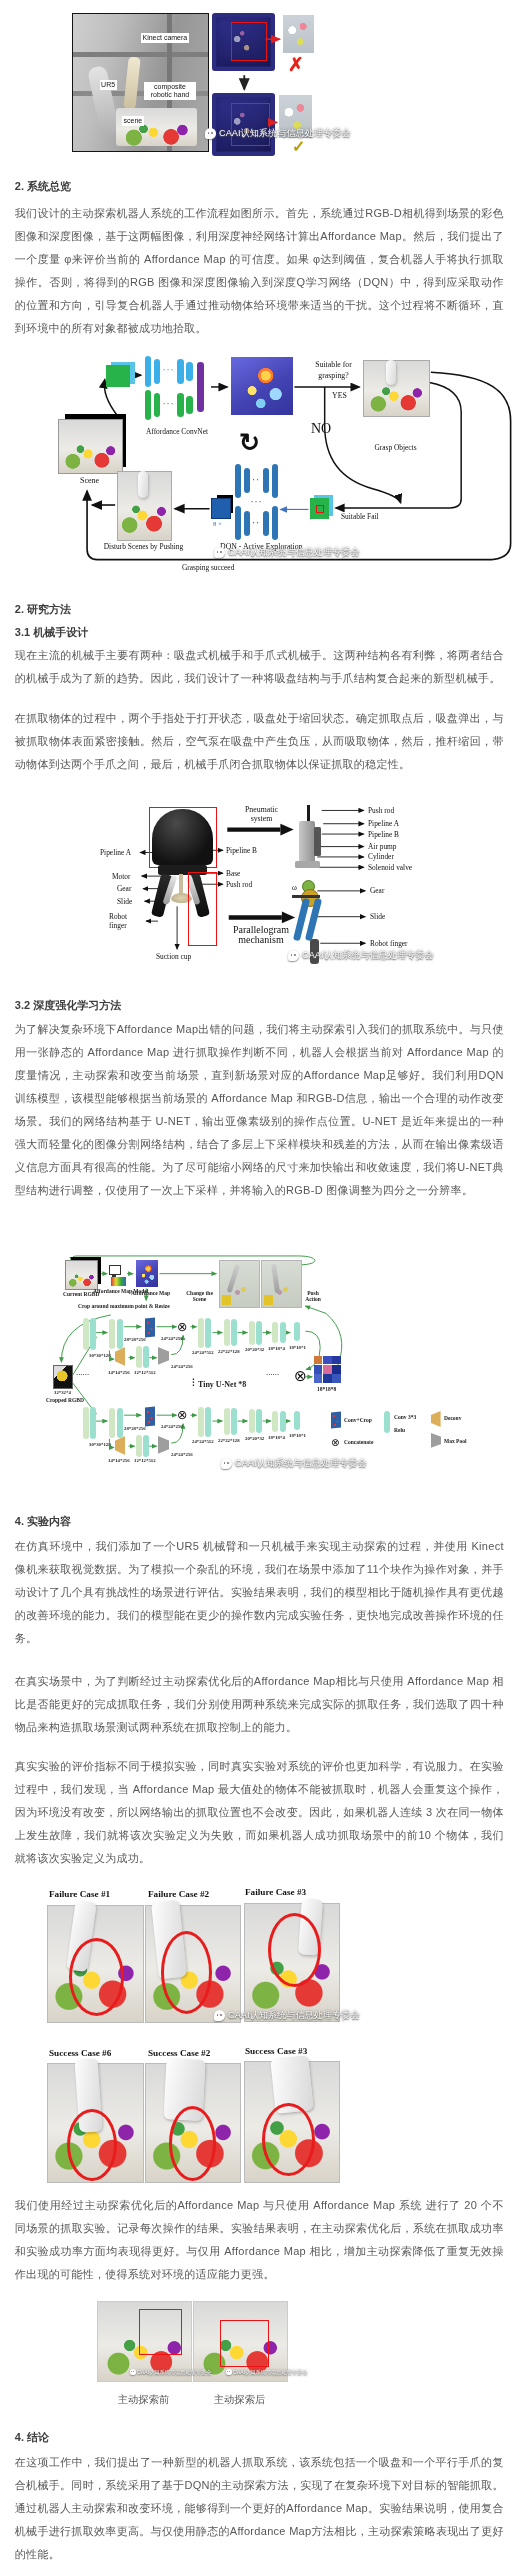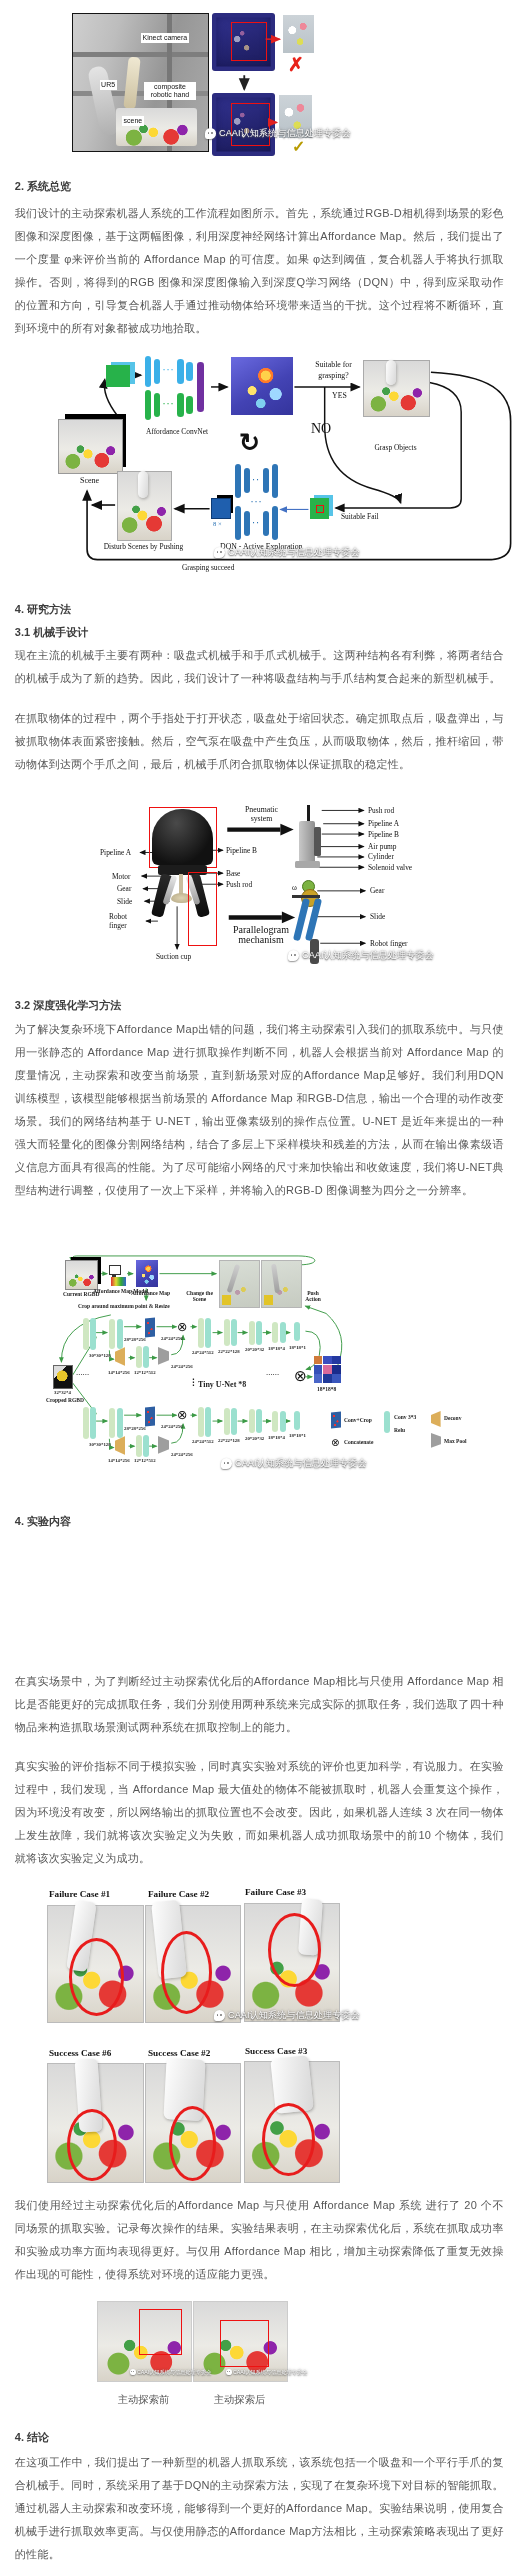--- a/index.html
+++ b/index.html
@@ -214,21 +214,21 @@
     <span class="sl c" style="left:100px;top:189px;width:87px;font-size:7.4px;">Disturb Scenes by Pushing</span>
     <span class="sl" style="left:220px;top:189px;font-size:7.8px;">DQN - Active Exploration</span>
     <span class="sl" style="left:182px;top:210px;font-size:7.4px;">Grasping succeed</span>
 
     <span class="wm" style="left:214px;top:193px;">
       <span class="ic"></span>
       <span>CAAI认知系统与信息处理专委会</span>
     </span>
   </div>
 
-  <h2 class="head" style="top:602px;">4. 研究方法</h2>
+  <h2 class="head" style="top:602px;">2. 研究方法</h2>
   <h2 class="head" style="top:625px;">3.1 机械手设计</h2>
   <p class="para" style="top:644px;">现在主流的机械手主要有两种：吸盘式机械手和手爪式机械手。这两种结构各有利弊，将两者结合的机械手成为了新的趋势。因此，我们设计了一种将吸盘结构与手爪结构复合起来的新型机械手。</p>
   <p class="para" style="top:707px;">在抓取物体的过程中，两个手指处于打开状态，吸盘处于缩回状态。确定抓取点后，吸盘弹出，与被抓取物体表面紧密接触。然后，空气泵在吸盘中产生负压，从而吸取物体，然后，推杆缩回，带动物体到达两个手爪之间，最后，机械手爪闭合抓取物体以保证抓取的稳定性。</p>
 
   <div class="fig" style="top:803px;height:175px;">
     <svg class="abs" style="left:0;top:0;" width="518" height="175" viewBox="0 0 702 237">
       <defs>
           <marker id="m3" markerWidth="8" markerHeight="8" refX="6" refY="3" orient="auto">
             <path d="M0,0L7,3L0,6z" fill="#111"></path>
           </marker>
@@ -487,20 +487,21 @@
       <span class="dim" style="left:444px;top:185px;font-size:5.5px;">Max Pool</span>
     </div>
 
     <span class="wm" style="left:221px;top:204px;">
       <span class="ic"></span>
       <span>CAAI认知系统与信息处理专委会</span>
     </span>
   </div>
 
   <h2 class="head" style="top:1514px;">4. 实验内容</h2>
+  <p class="para" style="top:1535px;">在仿真环境中，我们添加了一个UR5 机械臂和一只机械手来实现主动探索的过程，并使用 Kinect 像机来获取视觉数据。为了模拟一个杂乱的环境，我们在场景中添加了11个块作为操作对象，并手动设计了几个具有挑战性的场景进行评估。实验结果表明，我们的模型相比于随机操作具有更优越的改善环境的能力。我们的模型能在更少的操作数内完成实验任务，更快地完成改善操作环境的任务。</p>
   <p class="para" style="top:1670px;">在真实场景中，为了判断经过主动探索优化后的Affordance Map相比与只使用 Affordance Map 相比是否能更好的完成抓取任务，我们分别使用两种系统来完成实际的抓取任务，我们选取了四十种物品来构造抓取场景测试两种系统在抓取控制上的能力。</p>
   <p class="para" style="top:1755px;">真实实验的评价指标不同于模拟实验，同时真实实验对系统的评价也更加科学，有说服力。在实验过程中，我们发现，当 Affordance Map 最大值处的物体不能被抓取时，机器人会重复这个操作，因为环境没有改变，所以网络输出的抓取位置也不会改变。因此，如果机器人连续 3 次在同一物体上发生故障，我们就将该次实验定义为失败，而如果机器人成功抓取场景中的前10 个物体，我们就将该次实验定义为成功。</p>
 
   <div class="fig" style="top:1887px;height:297px;">
     <span class="case-t" style="left:49px;top:1.5px;">Failure Case #1</span>
     <span class="case-t" style="left:148px;top:1.5px;">Failure Case #2</span>
     <span class="case-t" style="left:245px;top:0;">Failure Case #3</span>
 
     <div class="abs ph-clutter" style="left:47px;top:17.7px;width:95px;height:116px;border:0.7px solid #bbb;">
       <div class="grip" style="left:24%;top:-4%;width:22%;height:60%;transform:rotate(8deg);"></div>

